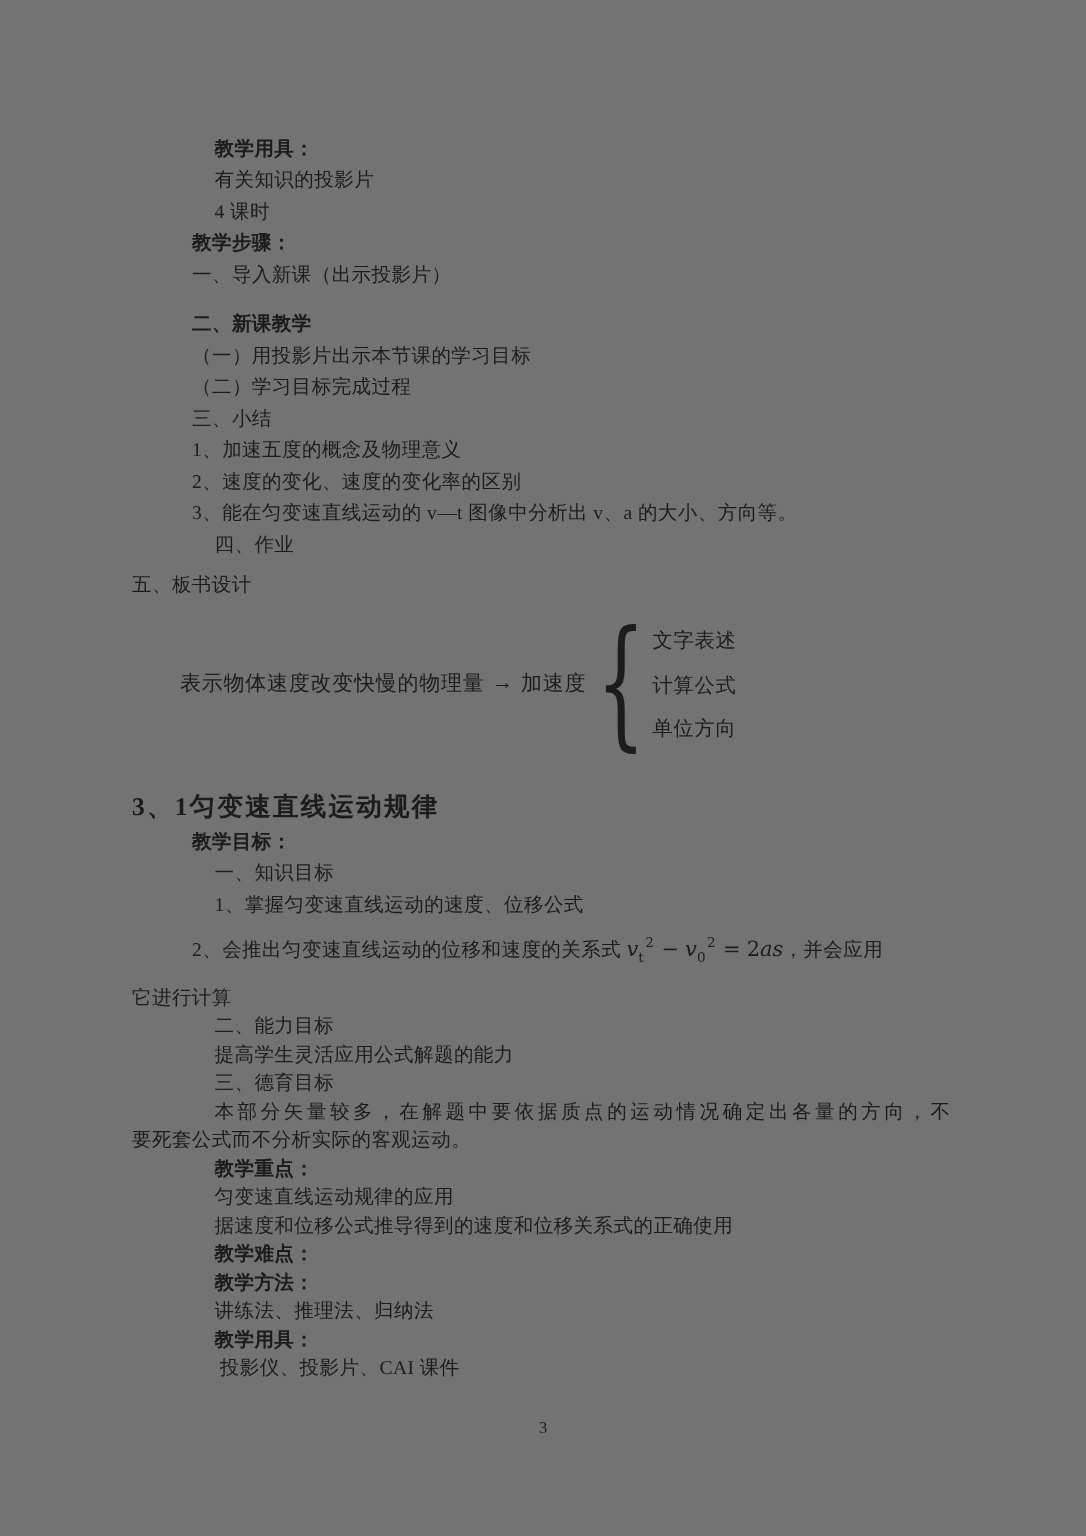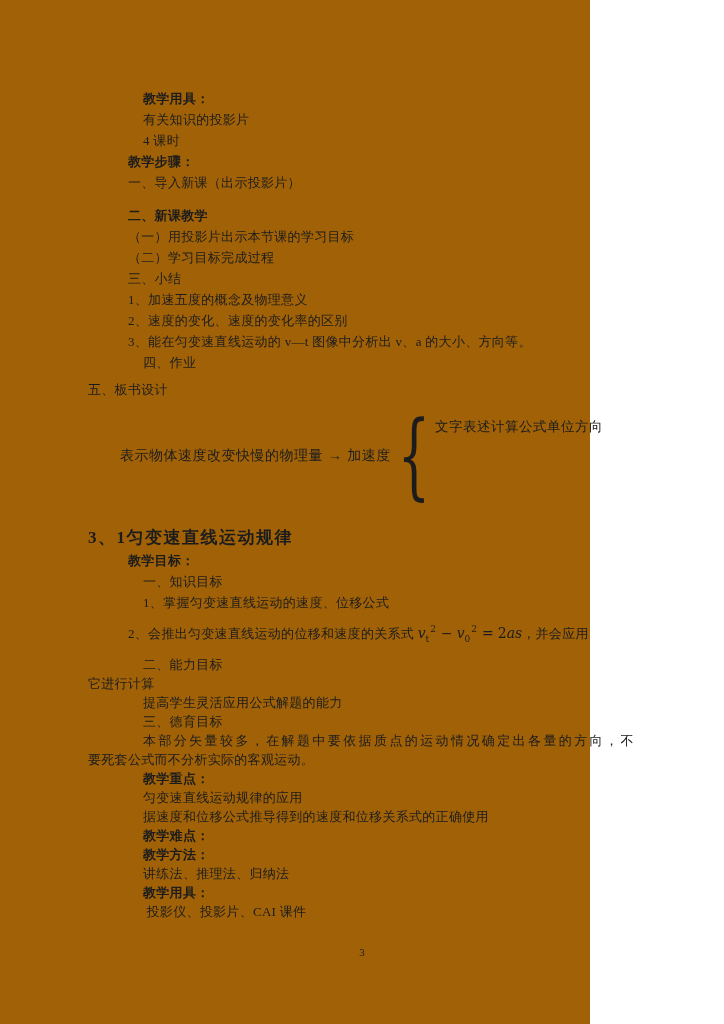--- a/index.html
+++ b/index.html
@@ -3,21 +3,21 @@
 <meta charset="utf-8">
 <style>
   html, body { margin: 0; padding: 0; }
   body {
     width: 724px; height: 1024px;
     background: #ffffff;
     font-family: "Liberation Serif", "DejaVu Serif", serif;
     color: #1c1c1c;
     overflow: hidden;
   }
-  .page { position: relative; width: 590px; height: 1024px; background: #a16207; }
+  .page { position: relative; width: 724px; height: 1024px; background: #737373; }
   .content {
     position: absolute; left: 88px; top: 88px; width: 560px;
     font-size: 13px; letter-spacing: 0.3px;
   }
   .line { line-height: 21px; white-space: pre; }
   .sec-c .line { line-height: 19px; }
   .line.b { font-weight: bold; }
   .line.wide { letter-spacing: 2.4px; }
   .ind0 { margin-left: 0; }
   .ind1 { margin-left: 40px; }
@@ -30,21 +30,21 @@
   .board-lhs, .board-mid { font-size: 14px; letter-spacing: 0.5px; white-space: nowrap; }
   .board-arrow { margin: 0 5px; font-size: 14px; }
   .brace {
     display: inline-block;
     font-family: "DejaVu Serif", serif;
     font-size: 94px; font-weight: 400;
     transform: scaleX(0.55);
     margin: 0 -9px 0 -7px;
     line-height: 90px;
   }
-  .board-items { display: flex; flex-direction: row; justify-content: space-between; height: 88px; }
+  .board-items { display: flex; flex-direction: column; justify-content: space-between; height: 88px; }
   .board-item { line-height: 29px; font-size: 13.5px; letter-spacing: 0.5px; }
 
   
   .heading {
     margin-top: 24px; text-align: left;
     font-size: 17px; font-weight: bold; letter-spacing: 1.5px; line-height: 24px;
   }
 
   
   .math-line { line-height: 32px; margin-left: 40px; white-space: pre; }
@@ -100,22 +100,22 @@
 
     <div class="sec-b">
         <div class="line ind1 b">教学目标：</div>
         <div class="line ind2">一、知识目标</div>
         <div class="line ind2">1、掌握匀变速直线运动的速度、位移公式</div>
       </div>
 
     <div class="math-line"><span>2、会推出匀变速直线运动的位移和速度的关系式 </span><span class="math"><i>v</i><sub>t</sub><sup>2</sup><span class="op">−</span><i>v</i><sub>0</sub><sup>2</sup><span class="op">=</span><span>2</span><i>as</i></span><span>，并会应用</span></div>
 
     <div class="sec-c">
+        <div class="line ind0">它进行计算</div>
         <div class="line ind2">二、能力目标</div>
-        <div class="line ind0">它进行计算</div>
         <div class="line ind2">提高学生灵活应用公式解题的能力</div>
         <div class="line ind2">三、德育目标</div>
         <div class="line ind2 wide">本部分矢量较多，在解题中要依据质点的运动情况确定出各量的方向，不</div>
         <div class="line ind0">要死套公式而不分析实际的客观运动。</div>
         <div class="line ind2 b">教学重点：</div>
         <div class="line ind2">匀变速直线运动规律的应用</div>
         <div class="line ind2">据速度和位移公式推导得到的速度和位移关系式的正确使用</div>
         <div class="line ind2 b">教学难点：</div>
         <div class="line ind2 b">教学方法：</div>
         <div class="line ind2">讲练法、推理法、归纳法</div>

